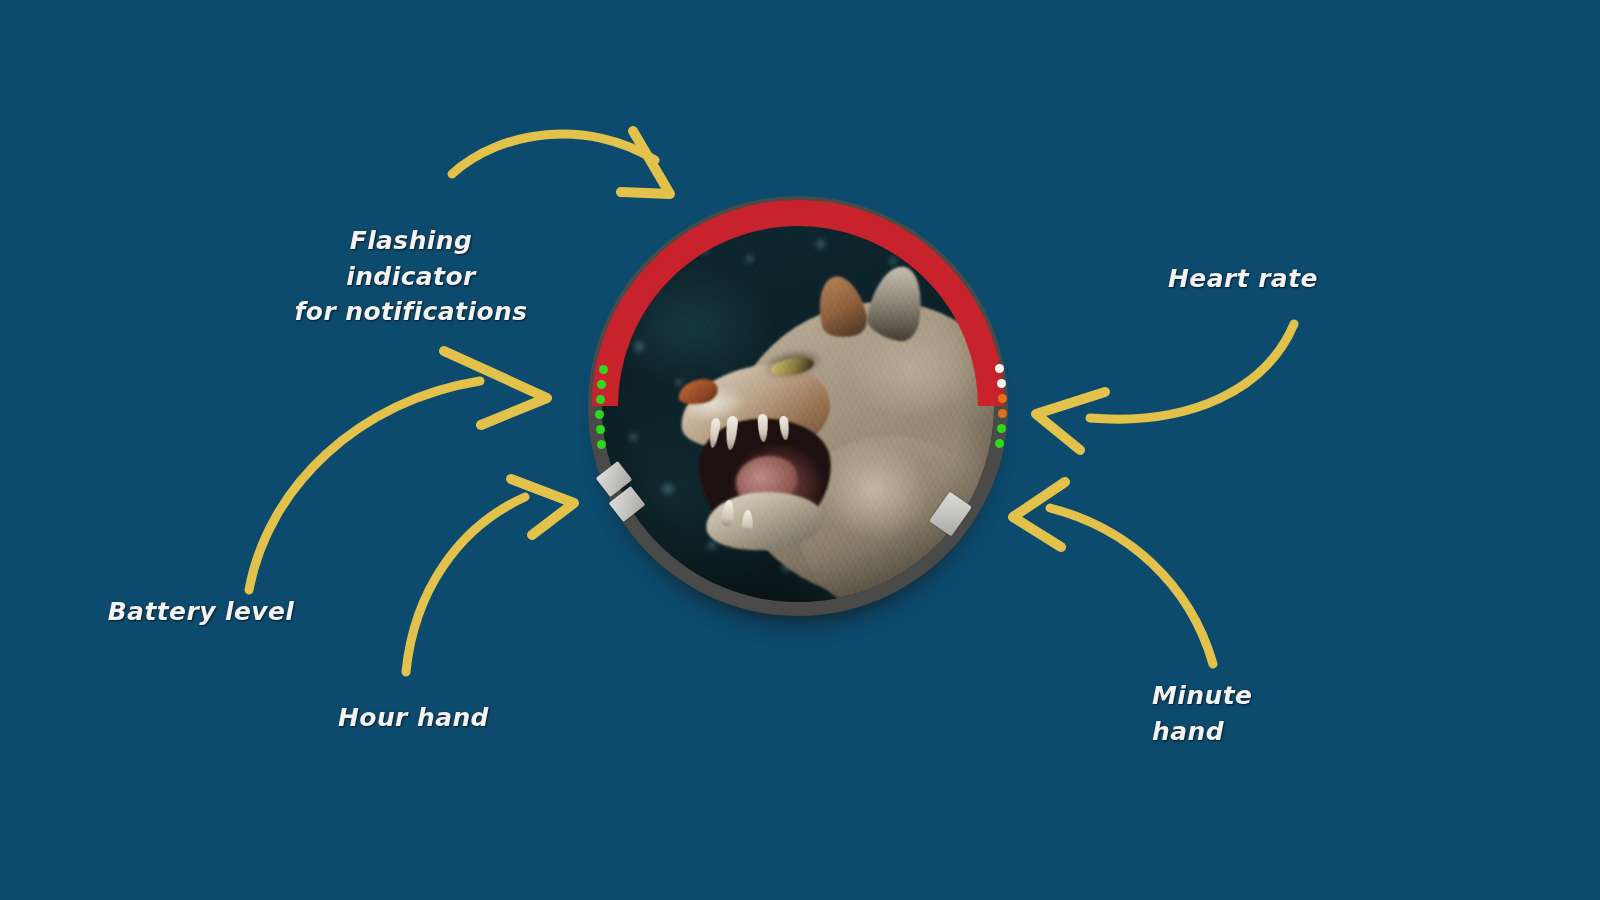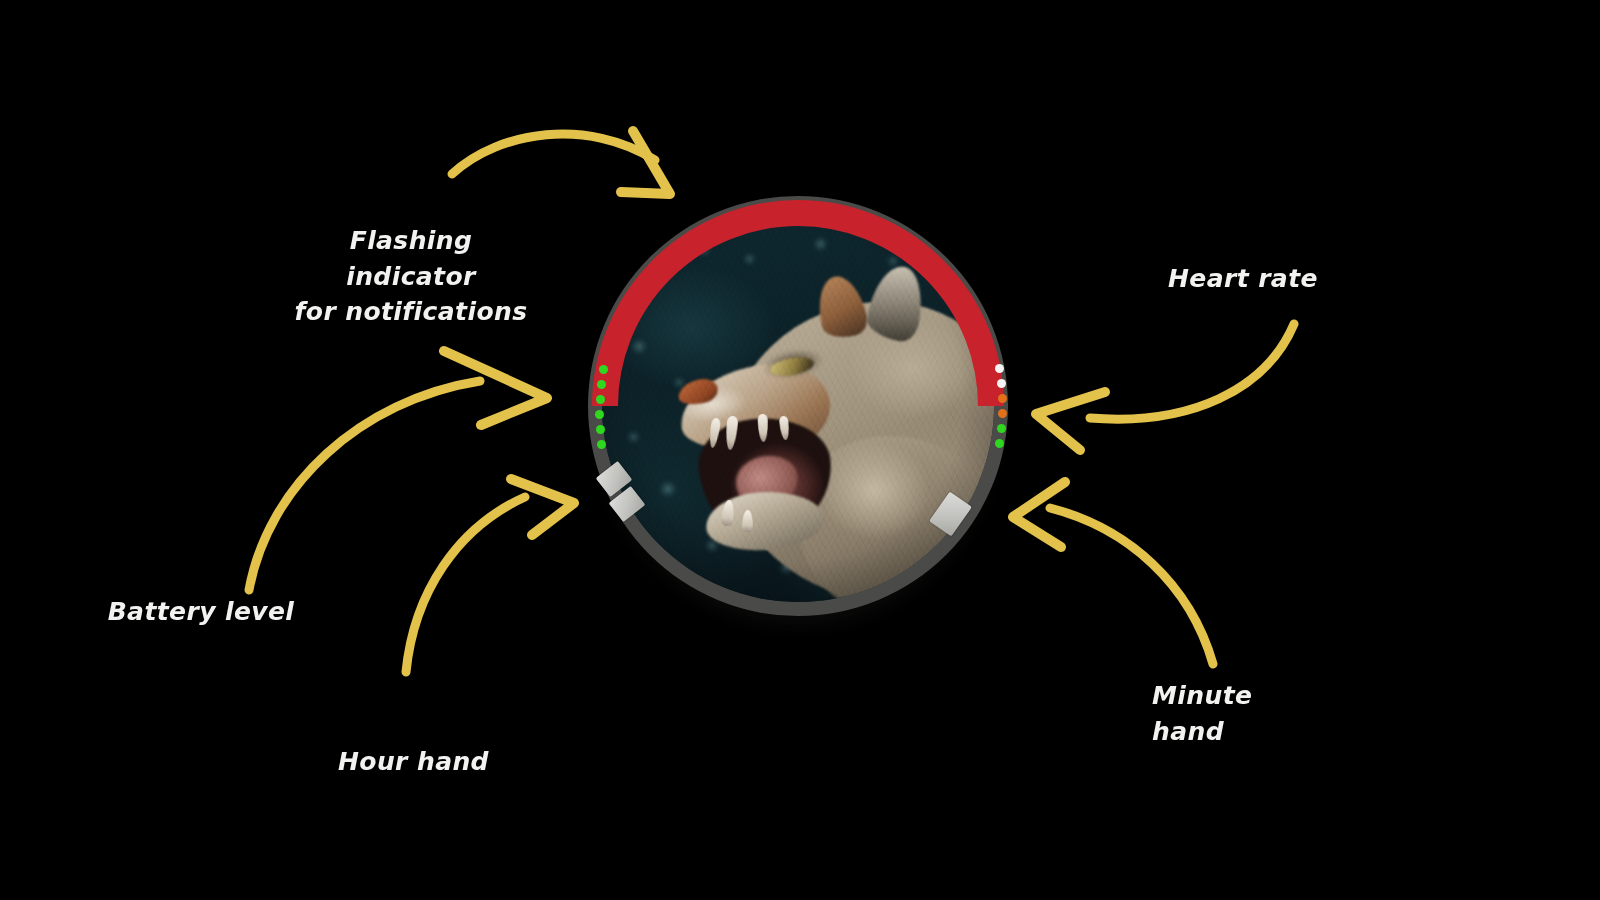--- a/index.html
+++ b/index.html
@@ -14,21 +14,21 @@
     overflow: hidden;
     font-family: "DejaVu Sans", sans-serif;
     position: relative;
   }
 
   #stage {
     position: absolute;
     inset: 0;
     width: 1600px;
     height: 900px;
-    background: #000000;
+    background: #0c4a6e;
   }
 
   
   #arrows {
     position: absolute;
     left: 0; top: 0;
     width: 1600px;
     height: 900px;
     pointer-events: none;
   }
@@ -44,21 +44,21 @@
     letter-spacing: 0.4px;
     line-height: 1.42;
     text-shadow: 0 0 1px rgba(0,0,0,.75), 1px 1px 2px rgba(0,0,0,.6);
     white-space: pre-line;
     user-select: none;
   }
 
   #label-flashing  { left: 286px;  top: 223px; width: 250px; text-align: center; }
   #label-heart     { left: 1168px; top: 261px; width: 170px; text-align: left; }
   #label-battery   { left: 96px;   top: 594px; width: 210px; text-align: center; }
-  #label-hour      { left: 338px;  top: 700px; width: 180px; text-align: left; margin-top: 44px; }
+  #label-hour      { left: 338px;  top: 700px; width: 180px; text-align: left; }
   #label-minute    { left: 1152px; top: 678px; width: 140px; text-align: left; }
 
   
   #watch {
     position: absolute;
     left: 588px;
     top: 196px;
     width: 420px;
     height: 420px;
   }

